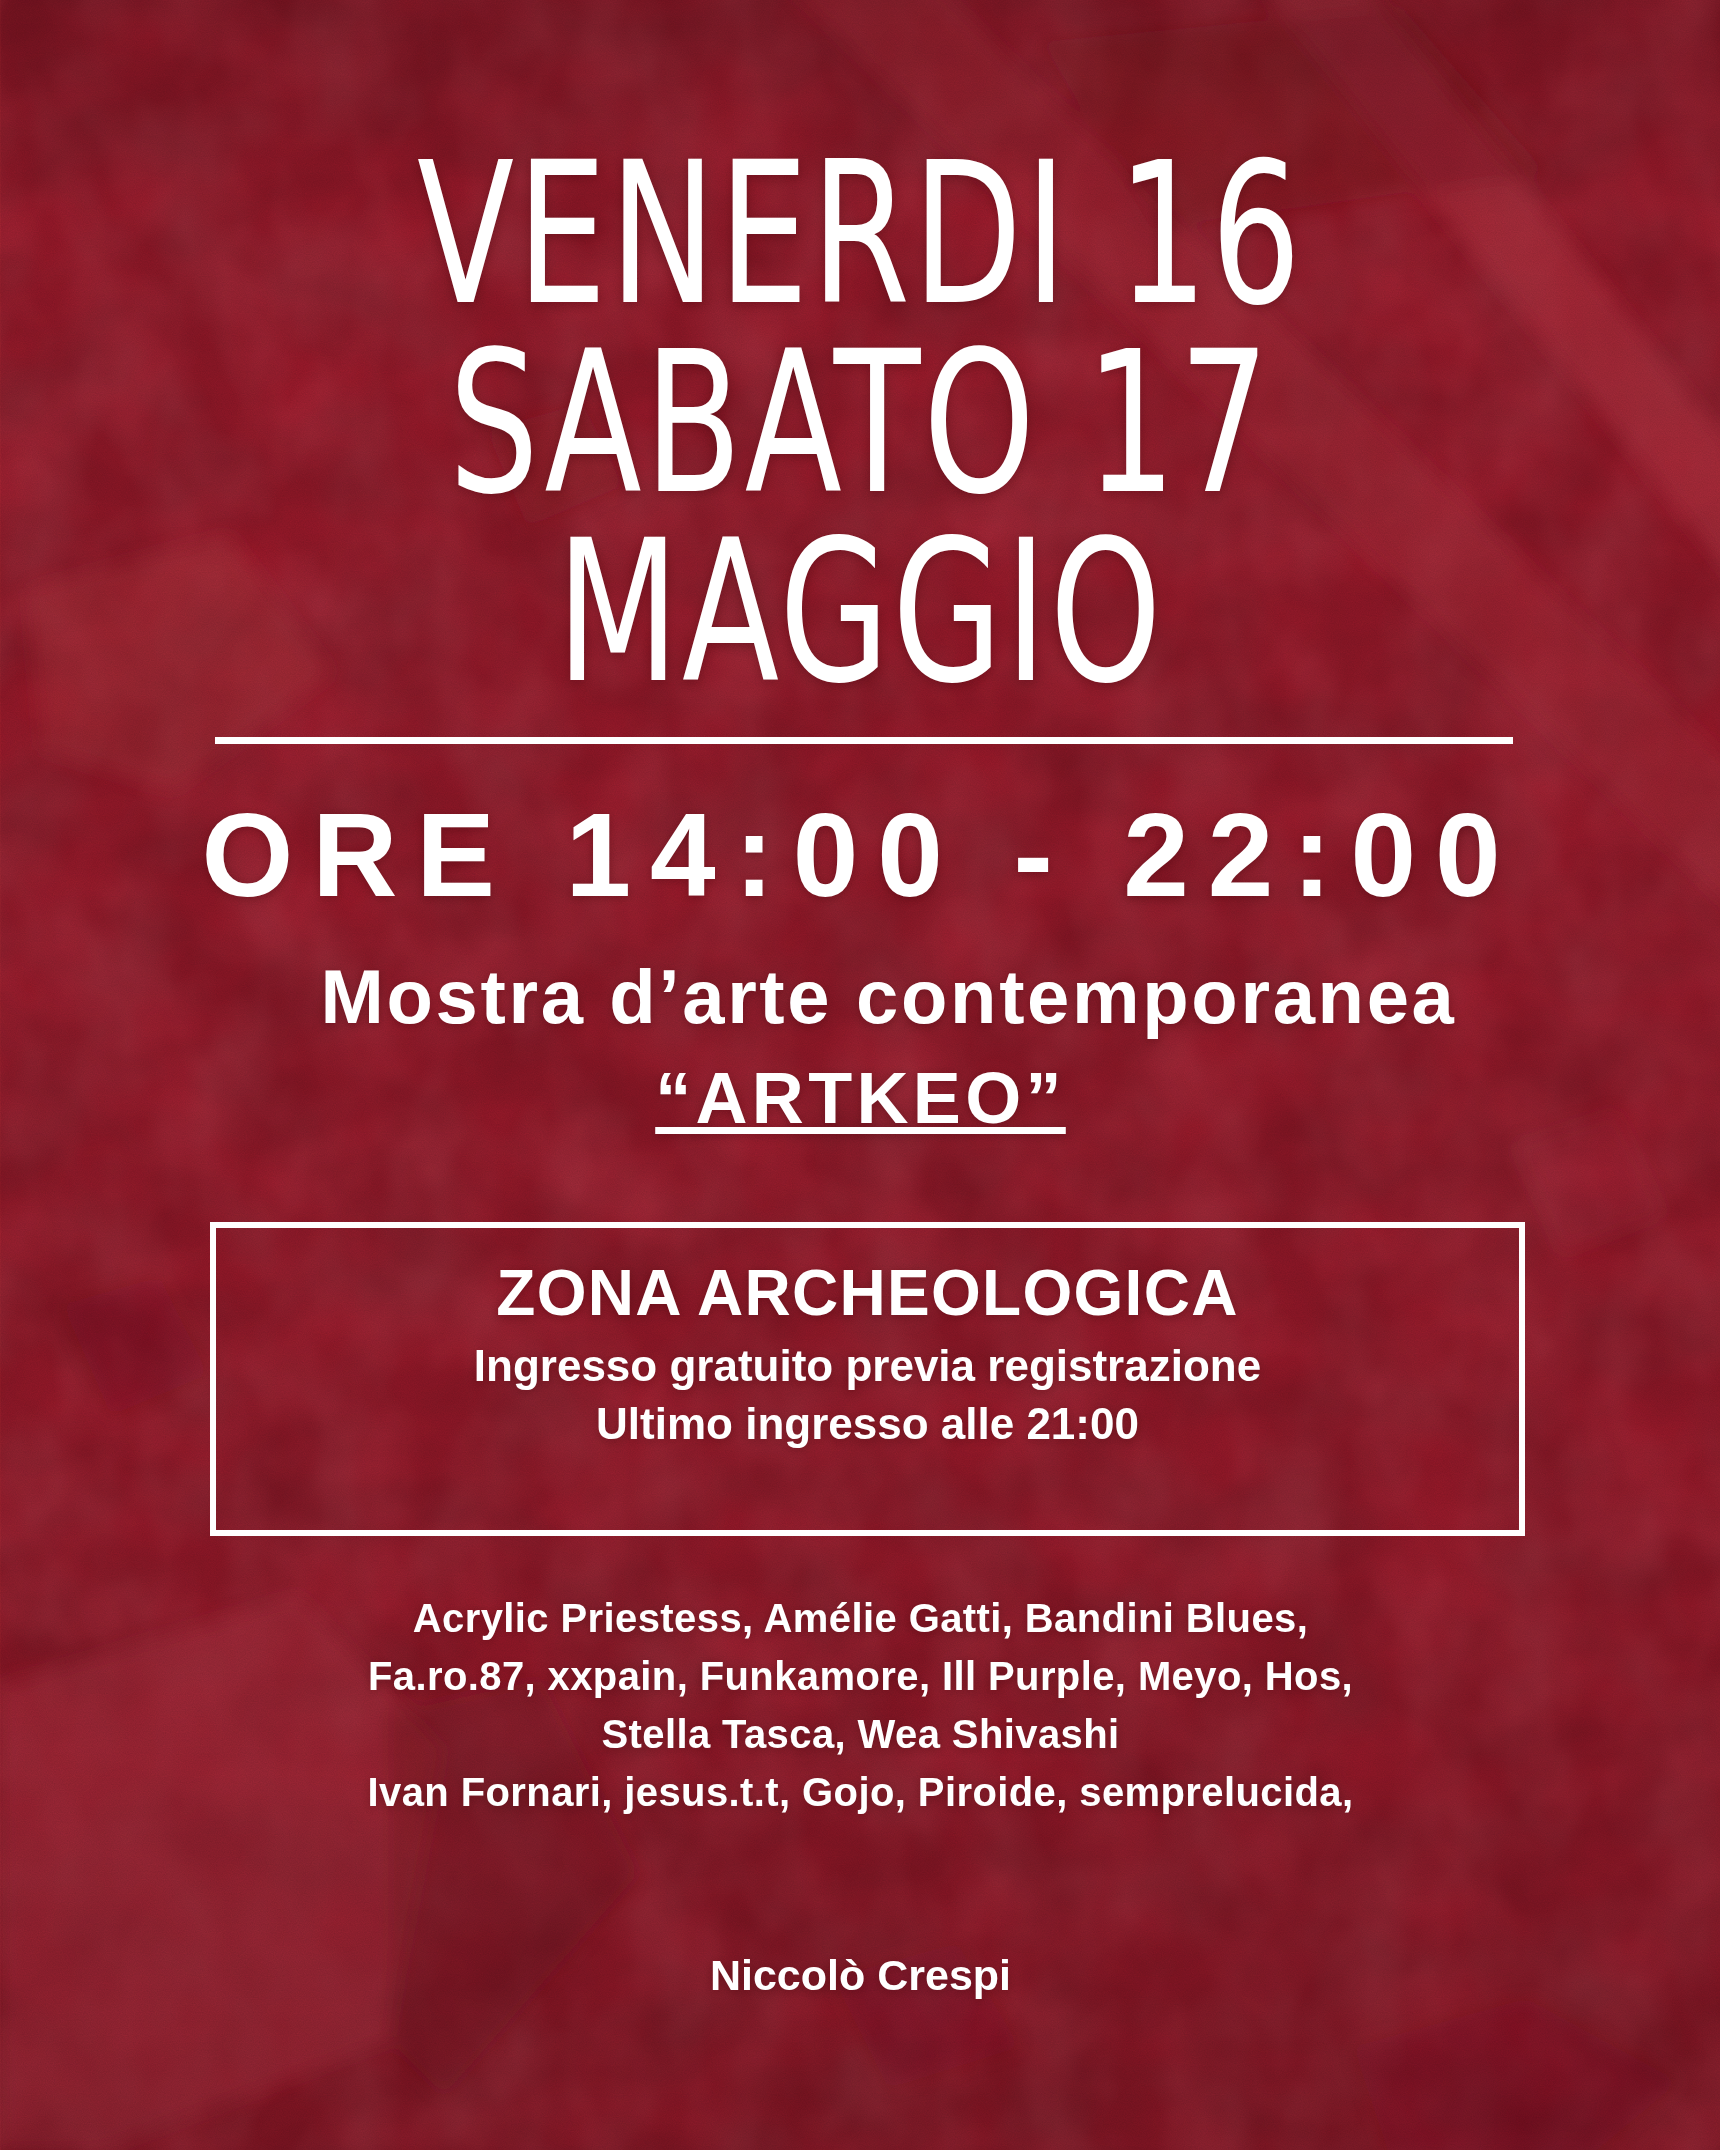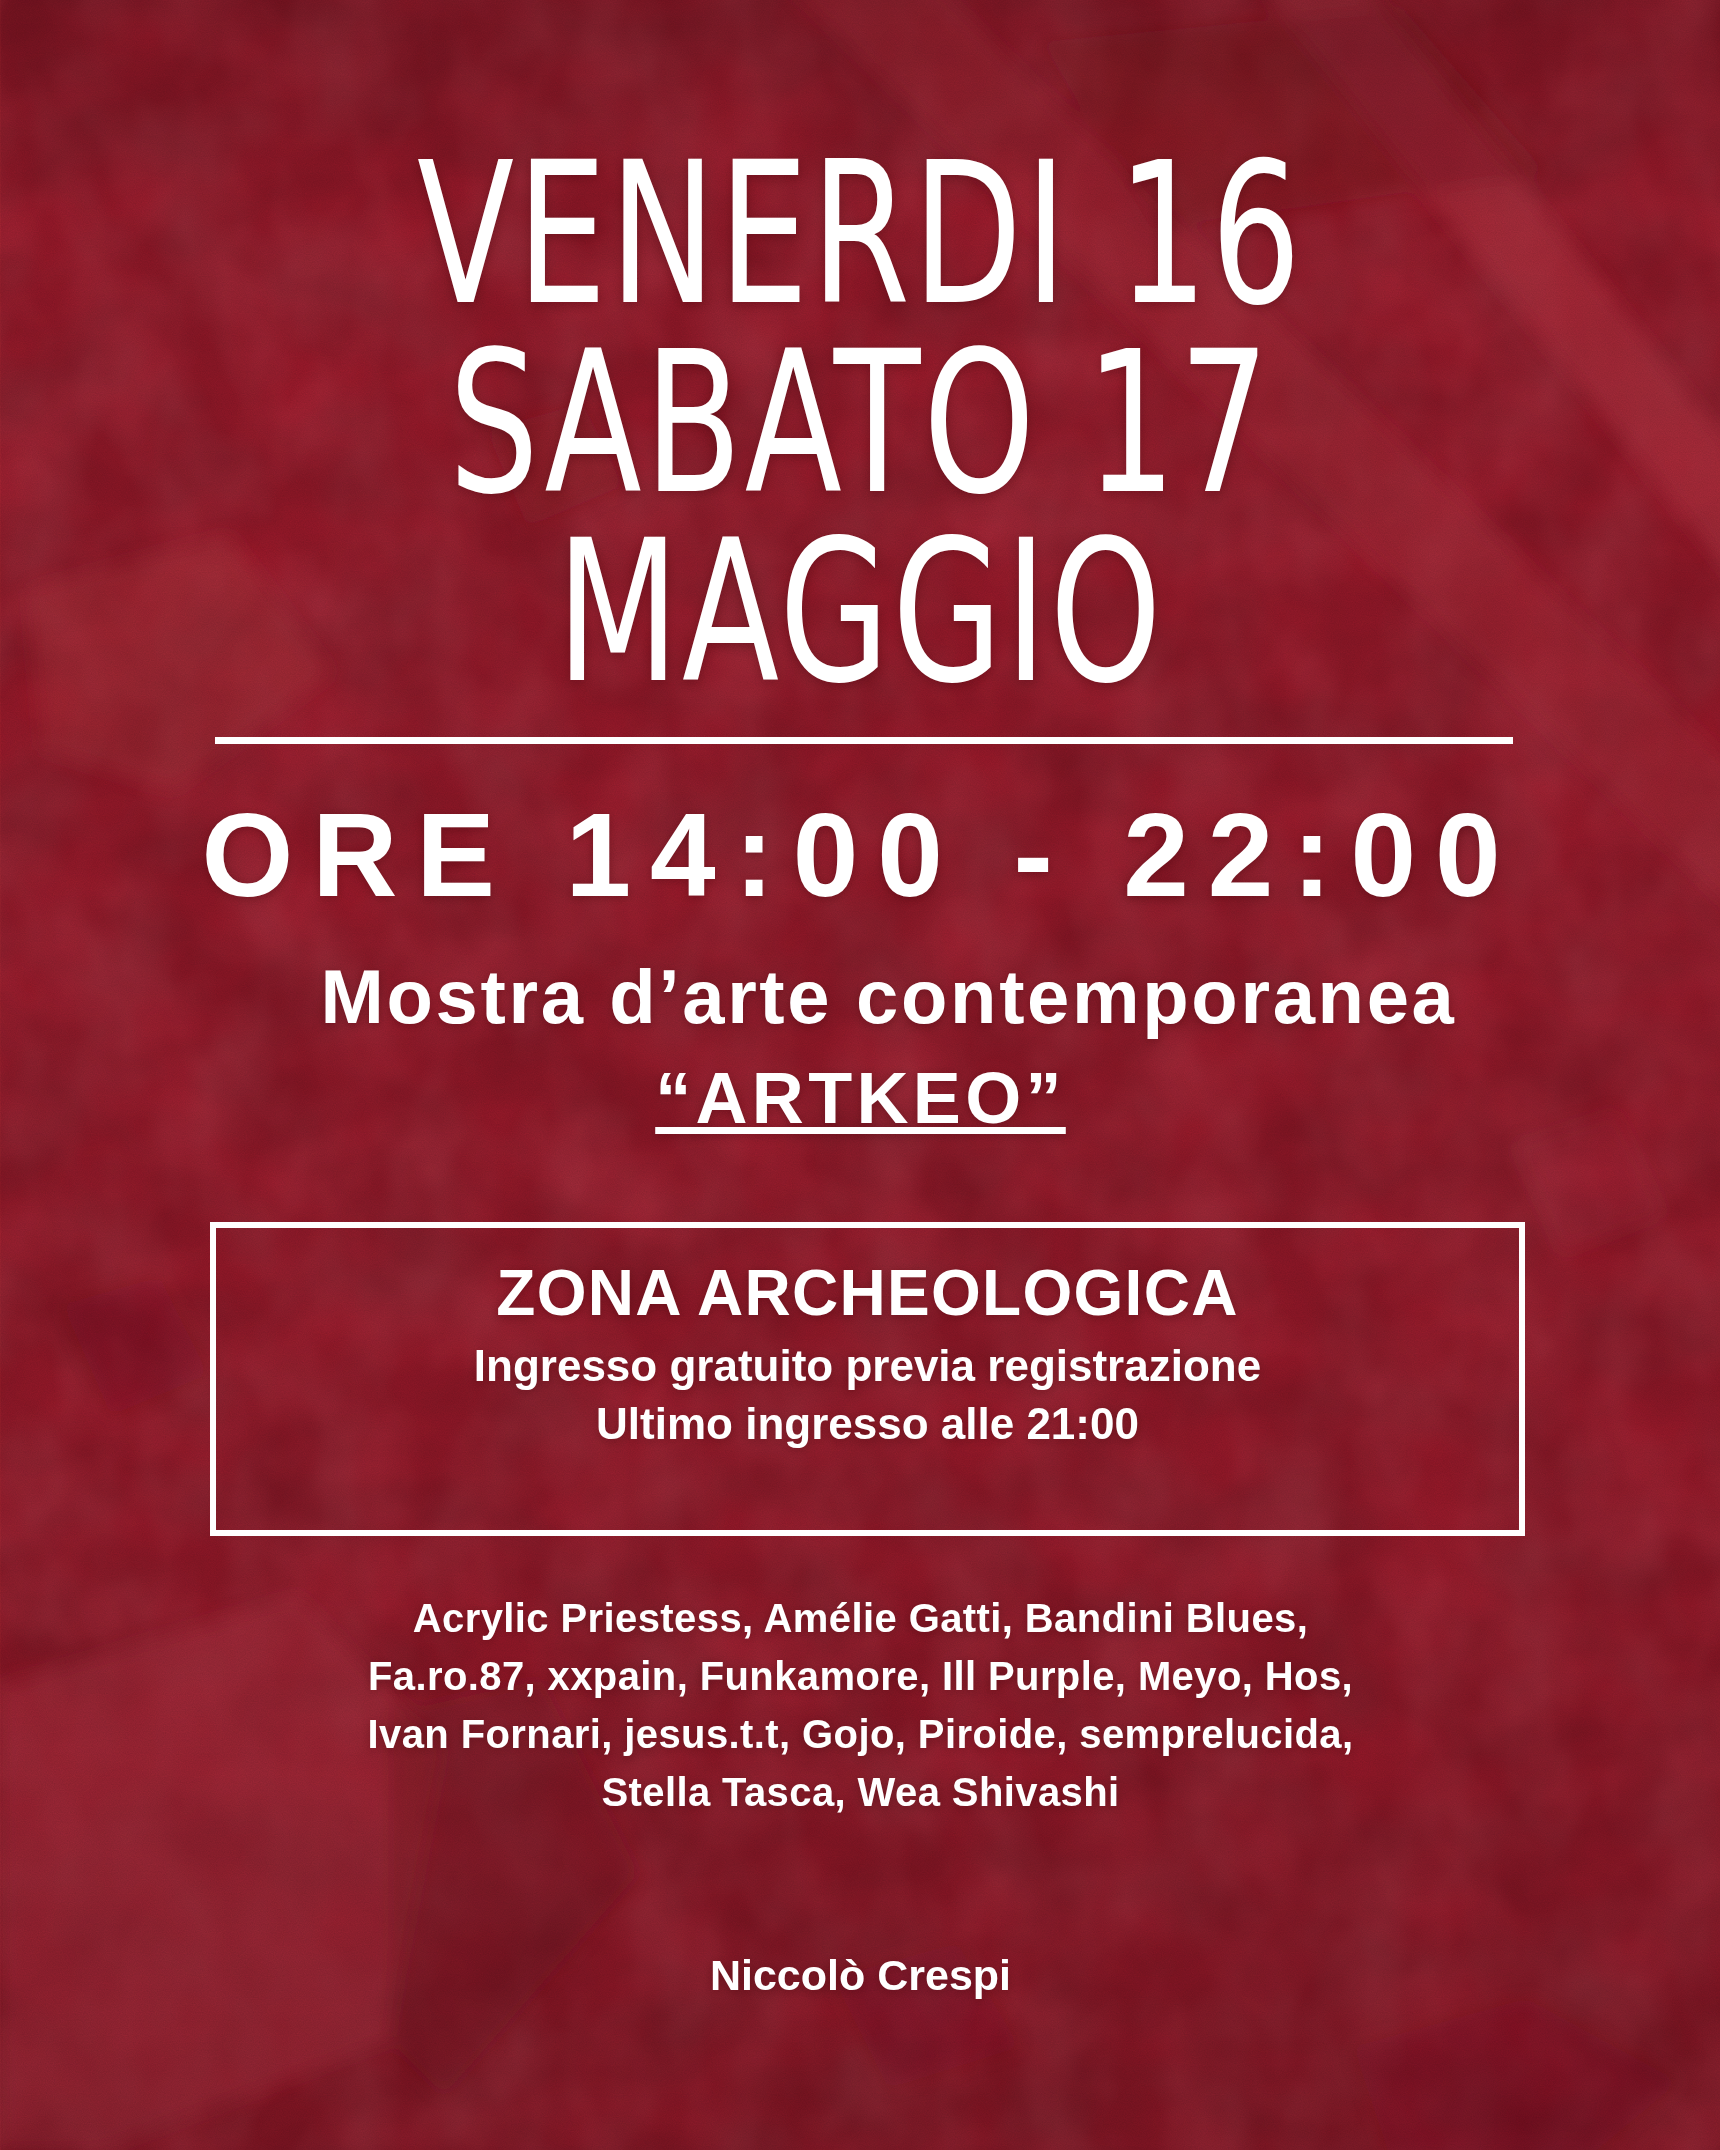--- a/index.html
+++ b/index.html
@@ -121,22 +121,22 @@
 
     <div class="info-box">
       <div class="info-box-title">ZONA ARCHEOLOGICA</div>
       <div class="info-line">Ingresso gratuito previa registrazione</div>
       <div class="info-line">Ultimo ingresso alle 21:00</div>
     </div>
 
     <div class="layer artists-block">
       <div class="artist-line">Acrylic Priestess, Amélie Gatti, Bandini Blues,</div>
       <div class="artist-line">Fa.ro.87, xxpain, Funkamore, Ill Purple, Meyo, Hos,</div>
+      <div class="artist-line">Stella Tasca, Wea Shivashi</div>
       <div class="artist-line">Ivan Fornari, jesus.t.t, Gojo, Piroide, semprelucida,</div>
-      <div class="artist-line">Stella Tasca, Wea Shivashi</div>
     </div>
 
     <div class="layer videoart-block">
       <div class="videoart-name">Niccolò Crespi</div>
     </div>
 
   </div>
 </div>
 
 

